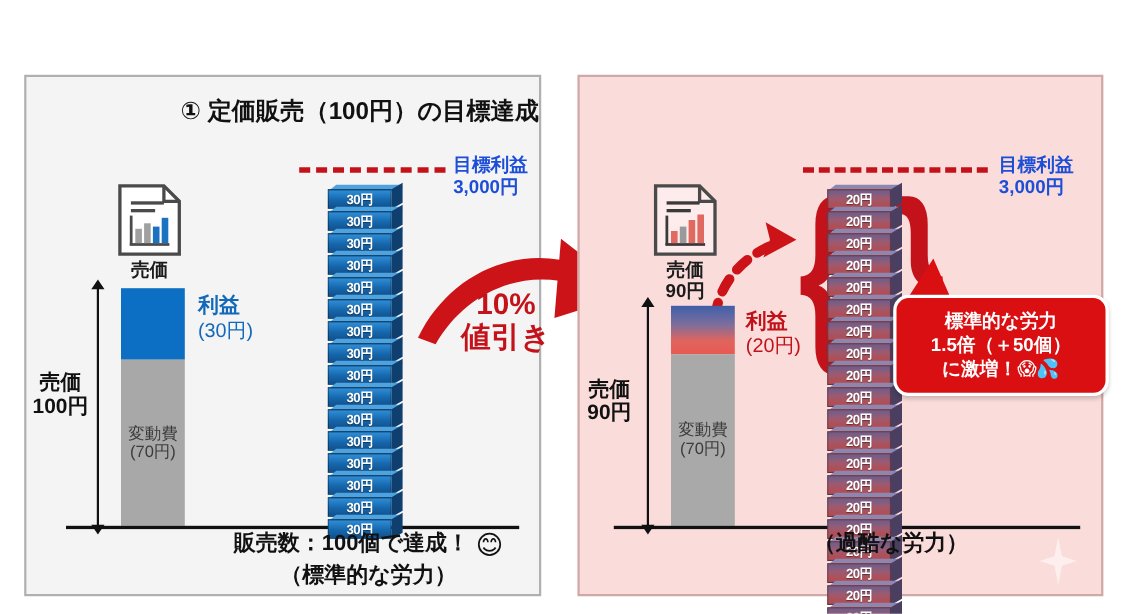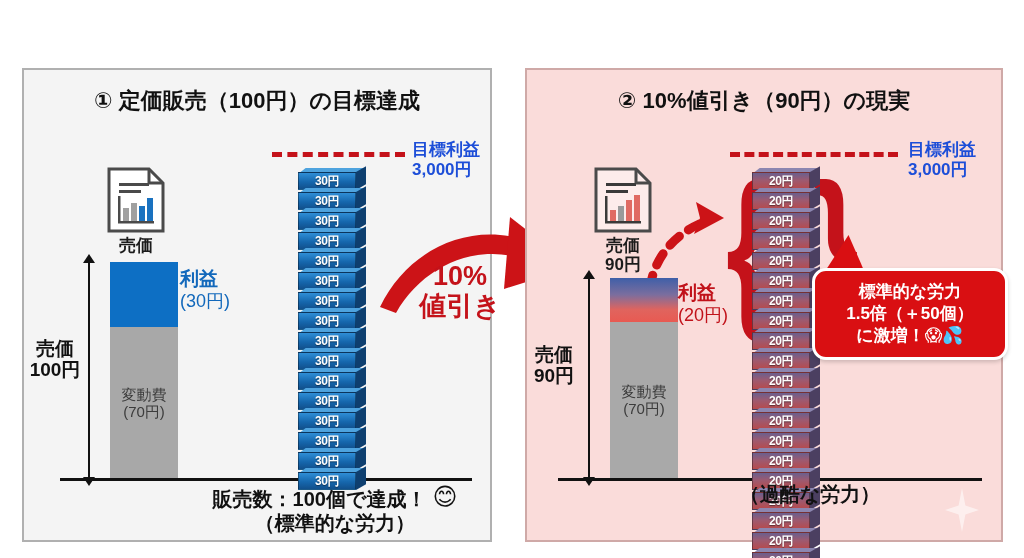--- a/index.html
+++ b/index.html
@@ -28,35 +28,35 @@
     background:#f4f4f4;
     border:2px solid #b0b0b0;
   }
   .panel-right{
     left:525px;width:478px;
     background:#fadcda;
     border:2px solid #cfa9a7;
   }
   .panel-head{
     position:absolute;left:0;top:16px;width:100%;
-    text-align:center;font-size:22px;font-weight:bold;color:#111;
+    text-align:right;font-size:22px;font-weight:bold;color:#111;
     white-space:nowrap;
   }
 
   
   .doc{position:absolute;width:62px;height:68px;}
   .doc svg{width:62px;height:68px;display:block;}
   .doc-label{
     position:absolute;top:70px;left:-16px;width:94px;text-align:center;
     font-size:17px;font-weight:bold;color:#1b1b1b;line-height:1.12;
     white-space:nowrap;
   }
 
   
-  .bar{position:absolute;width:68px;}
+  .bar{position:absolute;width:58px;}
   .bar .seg{position:relative;width:100%;box-sizing:border-box;}
   .seg-profit-blue{background:#0d6fc4;}
   .seg-profit-grad{background:linear-gradient(180deg,#3f5fa8 0%,#7b6e9e 38%,#e0645e 72%,#e85a52 100%);}
   .seg-cost{background:#a8a8a8;}
   .seg-cost-r{background:#a9a9a9;}
   .cost-txt{
     position:absolute;left:0;width:100%;top:50%;transform:translateY(-50%);
     text-align:center;font-size:15px;color:#3c3c3c;line-height:1.15;font-weight:normal;
     white-space:nowrap;
   }
@@ -145,21 +145,21 @@
     border-left:16px solid transparent;border-right:30px solid transparent;
     border-bottom:42px solid #d90f12;transform:rotate(12deg);
   }
 
   
   .foot{
     position:absolute;text-align:center;font-size:20px;font-weight:bold;color:#111;
     line-height:1.22;white-space:nowrap;
   }
   .foot .emo{font-size:24px;}
-  .foot-row{display:flex;align-items:flex-end;justify-content:center;gap:6px;}
+  .foot-row{display:flex;align-items:flex-start;justify-content:center;gap:6px;}
 
   
   .sparkle{
     position:absolute;left:952px;top:498px;width:34px;height:44px;
     background:#ffffff;opacity:.55;
     clip-path:polygon(50% 0%,60% 40%,100% 50%,60% 60%,50% 100%,40% 60%,0% 50%,40% 40%);
   }
 </style>
 </head>
 <body>
@@ -311,21 +311,20 @@
       <path d="M2 92 C30 34 92 6 150 26 L146 44 C96 28 44 52 18 98 Z" fill="#cc1317"></path>
       <path d="M132 2 L196 52 L126 74 Z" fill="#cc1317"></path>
     </svg>
   </div>
   <div class="arrow-cap">
     <span>10%</span><br>
     <span>値引き</span>
   </div>
 
   <div class="panel panel-right">
-    <div class="panel-head">② 10%値引き（90円）の現実</div>
     <div class="sparkle" style="left:418px;top:418px;"></div>
   </div>
 
   <div class="doc" style="left:592px;top:166px;">
     <svg viewBox="0 0 62 68" xmlns="http://www.w3.org/2000/svg">
       <path d="M4 3 h40 l14 14 v48 h-54 z" fill="#fdeceb" stroke="#4a4a4a" stroke-width="3"></path>
       <path d="M44 3 v14 h14" fill="none" stroke="#4a4a4a" stroke-width="3"></path>
       <rect x="14" y="17" width="30" height="3" fill="#3a3a3a"></rect>
       <rect x="14" y="24" width="22" height="3" fill="#3a3a3a"></rect>
       <rect x="13" y="30" width="2.5" height="27" fill="#3a3a3a"></rect>

